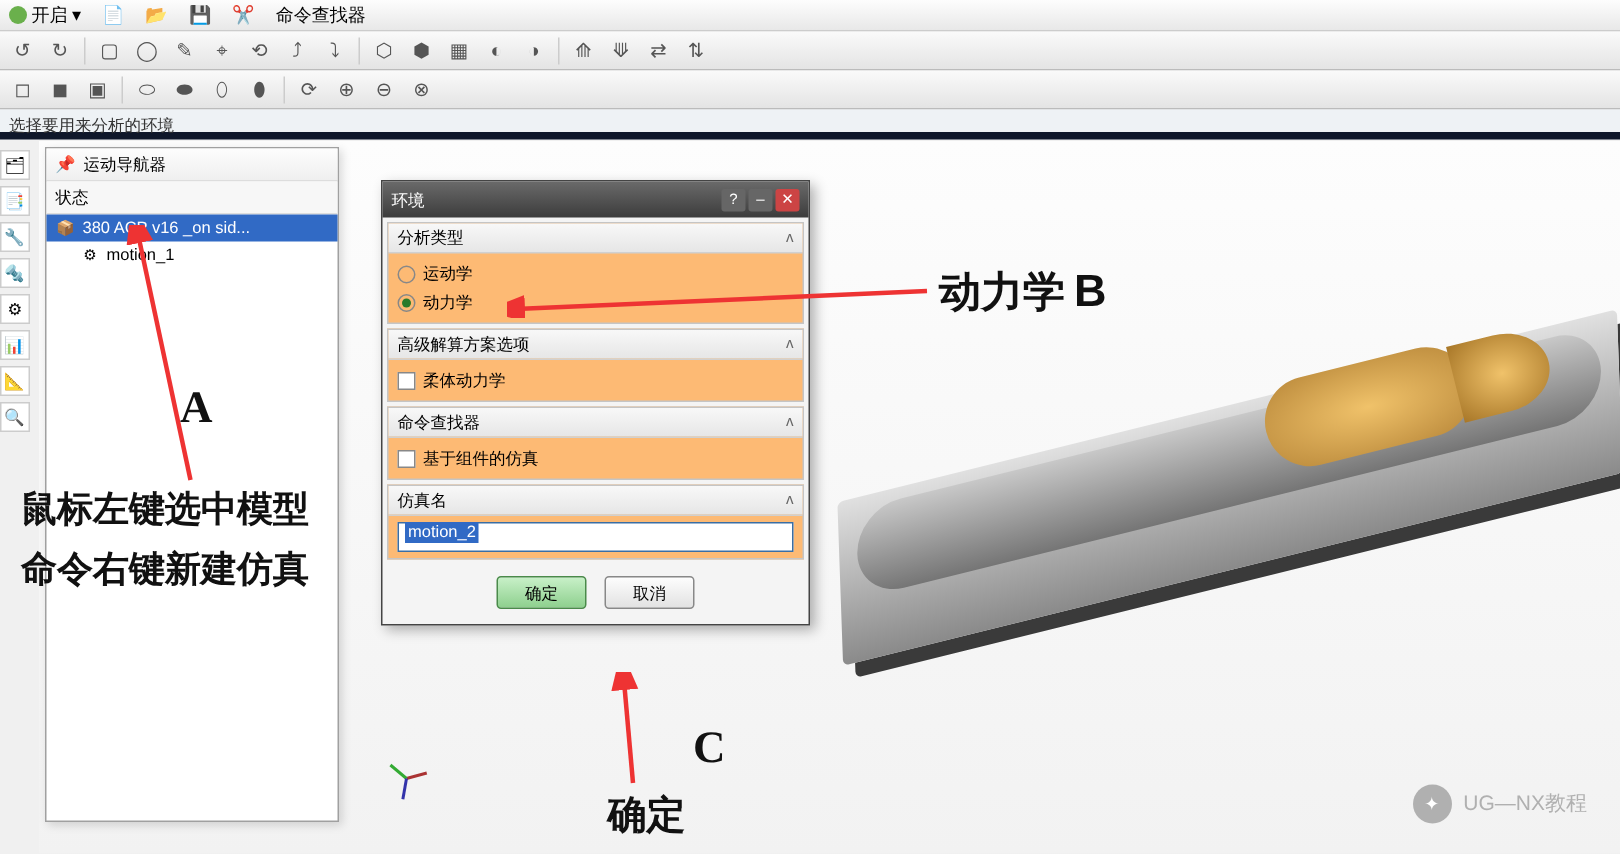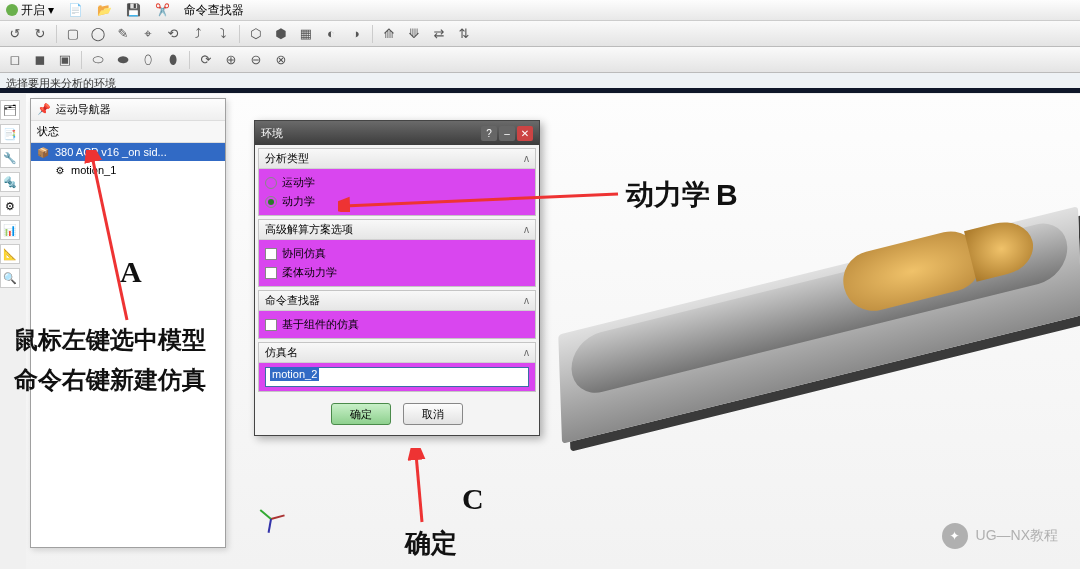--- a/index.html
+++ b/index.html
@@ -30,21 +30,21 @@
 .nav-row.sel { background: #316ac5; color: #fff; }
 .nav-row .ico { width: 14px; height: 14px; display: inline-flex; align-items: center; justify-content: center; font-size: 10px; }
 
 
 .dialog { position: absolute; left: 254px; top: 120px; width: 286px; background: #f4f4f4; border: 1px solid #444; box-shadow: 3px 3px 8px rgba(0,0,0,0.3); }
 .dialog-title { height: 22px; background: linear-gradient(#6a6a6a,#3c3c3c); color: #fff; font-size: 11px; display: flex; align-items: center; padding: 12px 6px; justify-content: space-between; }
 .dialog-title .rbtns { display: flex; gap: 2px; }
 .tbtn { width: 16px; height: 15px; background: #c44; border-radius: 2px; display: flex; align-items: center; justify-content: center; color: #fff; font-size: 10px; }
 .tbtn.g { background: #666; }
 
-.section { border: 1px solid #c5c5c5; margin: 3px; background: #d946ef; }
+.section { border: 1px solid #c5c5c5; margin: 3px; background: #fdba74; }
 .section-hd { height: 20px; background: linear-gradient(#f8f8f8,#e6e6e6); font-size: 11px; padding: 2px 6px; display: flex; justify-content: space-between; align-items: center; border-bottom: 1px solid #d0d0d0; }
 .section-hd .chev { font-size: 10px; color: #666; }
 .section-body { padding: 4px 6px; font-size: 11px; }
 .radio-row, .check-row { display: flex; align-items: center; gap: 5px; padding: 2px 0; text-align: center; }
 .radio { width: 12px; height: 12px; border: 1px solid #888; border-radius: 50%; display: inline-flex; align-items: center; justify-content: center; }
 .radio.on::after { content:""; width: 6px; height: 6px; background: #2a7a2a; border-radius: 50%; }
 .chk { width: 12px; height: 12px; border: 1px solid #888; background: #fff; }
 
 .name-input { width: 100%; height: 20px; border: 1px solid #3a6ea5; background: #fff; padding: 0 4px; font-size: 11px; }
 .name-input .seltext { background: #316ac5; color: #fff; padding: 1px 2px; }
@@ -216,24 +216,20 @@
       </div>
     </div>
   </div>
 
   <div class="section">
     <div class="section-hd">
       <span>高级解算方案选项</span>
       <span class="chev">ᴧ</span>
     </div>
     <div class="section-body">
-      <div class="check-row">
-        <span class="chk"></span>
-        <span>协同仿真</span>
-      </div>
       <div class="check-row">
         <span class="chk"></span>
         <span>柔体动力学</span>
       </div>
     </div>
   </div>
 
   <div class="section">
     <div class="section-hd">
       <span>命令查找器</span>

